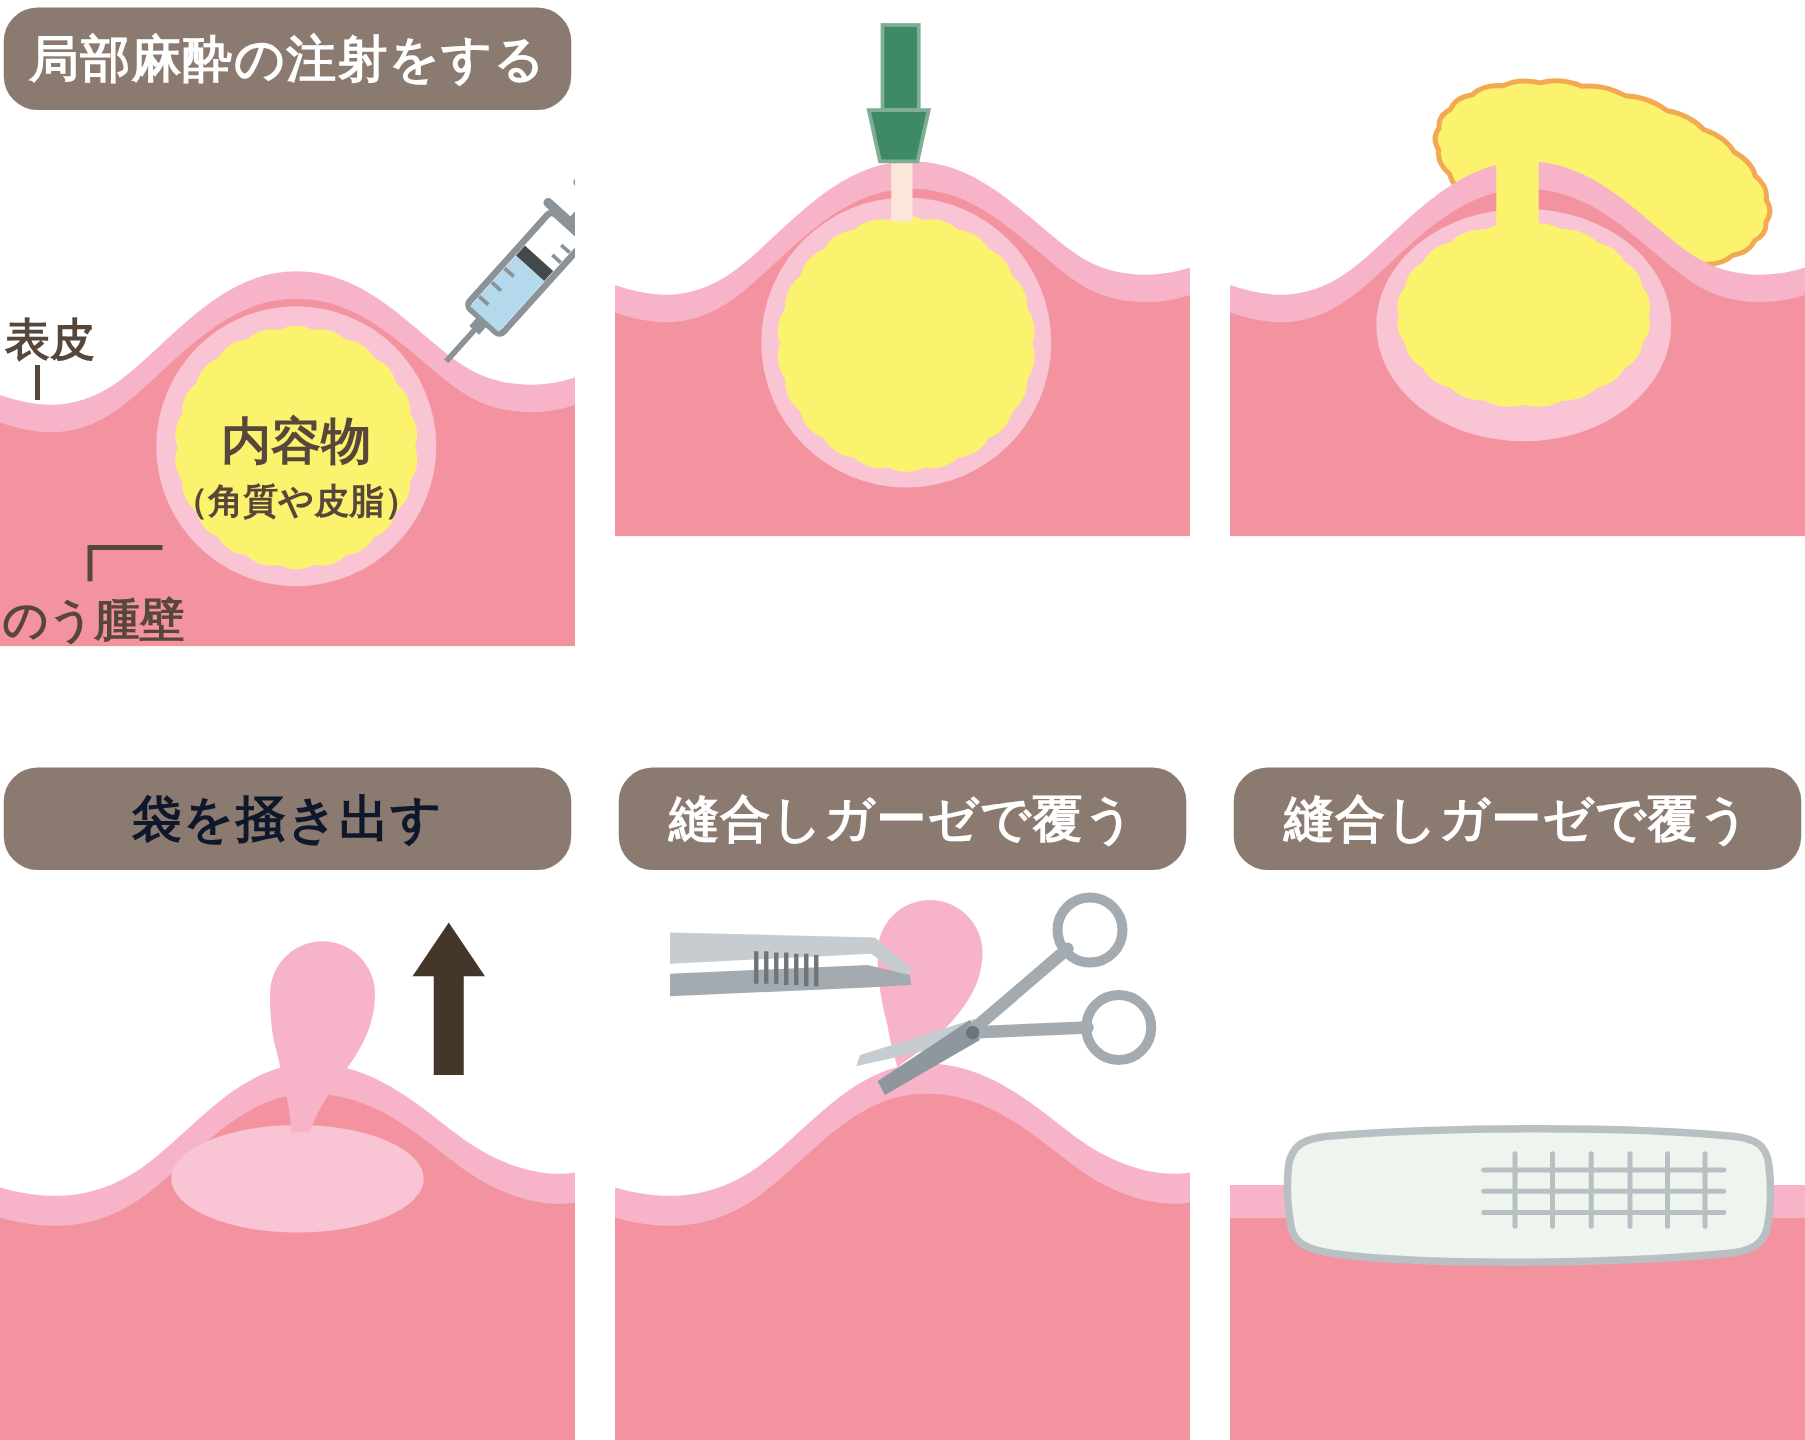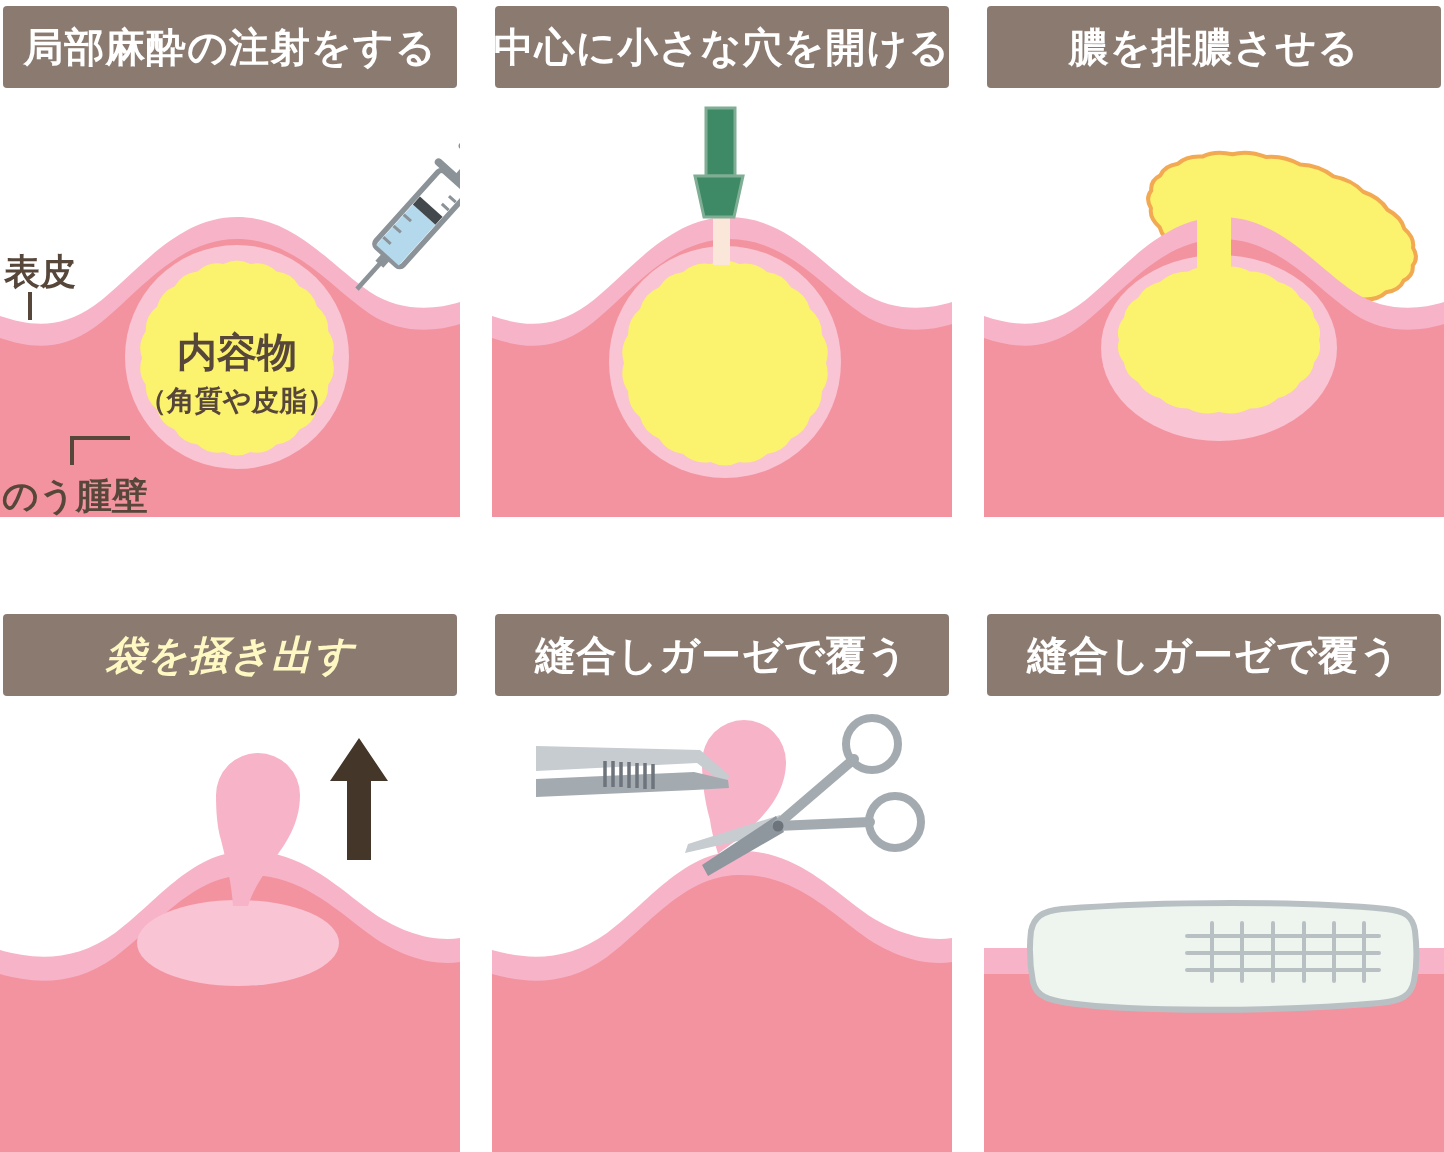--- a/index.html
+++ b/index.html
@@ -1,21 +1,21 @@
 <!DOCTYPE html>
 <html><head>
 <meta charset="utf-8">
 <style>
   html,body{margin:0;padding:0;background:#ffffff;}
   .canvas{position:relative;width:1444px;height:1152px;background:#ffffff;overflow:hidden;
           font-family:"Liberation Sans",sans-serif;}
   .panel{position:absolute;width:460px;}
   .p0{left:0;top:0}.p1{left:492px;top:0}.p2{left:984px;top:0}
   .p3{left:0;top:608px}.p4{left:492px;top:608px}.p5{left:984px;top:608px}
-  .panel-header{height:82px;margin:6px 3px 0 3px;border-radius:4px;
+  .panel-header{height:82px;margin:6px 3px 0 3px;border-radius:27px;
     background:#8b7a70;color:#fff;display:flex;align-items:center;justify-content:center;
     font-size:40px;font-weight:700;letter-spacing:1px;white-space:nowrap;}
   .row1 .art{display:block;margin-top:12px;}
   .row2 .art{display:block;margin-top:4px;}
   svg text{font-family:"Liberation Sans",sans-serif;font-weight:700;}
 </style>
 </head>
 <body>
 
 <div class="canvas">
@@ -42,48 +42,46 @@
         <path fill="none" stroke-width="4" d="M8,-156 H20 M8,-170 H20" stroke="#8b9399"></path>
         <path fill="none" stroke-width="4" d="M-20,-72 H-7 M-20,-92 H-7 M-20,-112 H-7" stroke="#8b9399"></path>
         <rect x="-37" y="-199" width="74" height="10" rx="5" fill="#8b9399"></rect>
         <rect x="-5" y="-226" width="10" height="28" fill="#8b9399"></rect>
         <rect x="-28" y="-236" width="56" height="10" rx="5" fill="#8b9399"></rect>
       </g>
     </svg>
   </div>
 
   <div class="panel row1 p1">
-    <div class="panel-header" style="background: rgb(139, 122, 112); color: rgb(255, 255, 255);">中心に小さな穴を開ける</div>
     <svg class="art" width="460" height="417" viewBox="0 0 460 417">
       <path d="M0,216 C30,226 60,230 95,205 C135,176 175,117 237,117 C295,117 330,165 370,192 C400,212 435,210 460,202 L460,417 L0,417 Z" fill="#f7b4c8"></path>
       <path d="M0,238 C30,248 60,252 95,227 C135,198 175,139 237,139 C295,139 330,187 370,214 C400,234 435,232 460,224 L460,417 L0,417 Z" fill="#f3939f"></path>
       <circle cx="233" cy="262" r="116" fill="#f9c4d3"></circle>
       <path fill="#fbf26e" d="M334.0,263.0Q338.9,278.1 329.9,291.2Q330.3,307.0 318.0,317.1Q313.9,332.4 299.1,338.6Q290.8,352.2 275.0,354.0Q263.1,364.7 247.4,362.0Q233.0,369.0 218.6,362.0Q202.9,364.7 191.0,354.0Q175.2,352.2 166.9,338.6Q152.1,332.4 148.0,317.1Q135.7,307.0 136.1,291.2Q127.1,278.1 132.0,263.0Q127.1,247.9 136.1,234.8Q135.7,219.0 148.0,208.9Q152.1,193.6 166.9,187.4Q175.2,173.8 191.0,172.0Q202.9,161.3 218.6,164.0Q233.0,157.0 247.4,164.0Q263.1,161.3 275.0,172.0Q290.8,173.8 299.1,187.4Q313.9,193.6 318.0,208.9Q330.3,219.0 329.9,234.8Q338.9,247.9 334.0,263.0Z"></path>
       <g>
         <rect x="221" y="113" width="17" height="52" fill="#fbe7da"></rect>
         <rect stroke-width="3" x="214" y="8" width="29" height="68" fill="#3e8a66" stroke="#7fae94"></rect>
         <path stroke-width="3" d="M203,76 L251,76 L242,117 L212,117 Z" fill="#3e8a66" stroke="#7fae94"></path>
       </g>
     </svg>
   </div>
 
   <div class="panel row1 p2">
-    <div class="panel-header" style="background: rgb(139, 122, 112); color: rgb(255, 255, 255);">膿を排膿させる</div>
     <svg class="art" width="460" height="417" viewBox="0 0 460 417">
       <path stroke-width="4" stroke-linejoin="round" transform="rotate(16 298 128)" fill="#fbf26e" stroke="#f2a952" d="M434.0,128.0Q437.8,137.3 429.4,145.1Q428.3,155.2 415.8,161.0Q409.9,171.2 394.2,174.7Q383.8,184.3 366.0,185.2Q352.0,193.6 333.2,191.8Q316.4,198.4 298.0,194.0Q279.6,198.4 262.8,191.8Q244.0,193.6 230.0,185.2Q212.2,184.3 201.8,174.7Q186.1,171.2 180.2,161.0Q167.7,155.2 166.6,145.1Q158.2,137.3 162.0,128.0Q158.2,118.7 166.6,110.9Q167.7,100.8 180.2,95.0Q186.1,84.8 201.8,81.3Q212.2,71.7 230.0,70.8Q244.0,62.4 262.8,64.2Q279.6,57.6 298.0,62.0Q316.4,57.6 333.2,64.2Q352.0,62.4 366.0,70.8Q383.8,71.7 394.2,81.3Q409.9,84.8 415.8,95.0Q428.3,100.8 429.4,110.9Q437.8,118.7 434.0,128.0Z"></path>
       <path d="M0,216 C30,226 60,230 95,205 C135,176 175,117 237,117 C295,117 330,165 370,192 C400,212 435,210 460,202 L460,417 L0,417 Z" fill="#f7b4c8"></path>
       <path d="M0,238 C30,248 60,252 95,227 C135,198 175,139 237,139 C295,139 330,187 370,214 C400,234 435,232 460,224 L460,417 L0,417 Z" fill="#f3939f"></path>
       <ellipse cx="235" cy="248" rx="118" ry="93" fill="#f9c4d3"></ellipse>
       <path fill="#fbf26e" d="M335.0,240.0Q338.7,252.0 330.1,262.2Q328.6,275.0 315.9,282.3Q309.2,294.4 293.8,298.2Q282.7,308.6 265.9,308.5Q251.4,316.1 235.0,312.0Q218.6,316.1 204.1,308.5Q187.3,308.6 176.2,298.2Q160.8,294.4 154.1,282.3Q141.4,275.0 139.9,262.2Q131.3,252.0 135.0,240.0Q131.3,228.0 139.9,217.8Q141.4,205.0 154.1,197.7Q160.8,185.6 176.2,181.8Q187.3,171.4 204.1,171.5Q218.6,163.9 235.0,168.0Q251.4,163.9 265.9,171.5Q282.7,171.4 293.8,181.8Q309.2,185.6 315.9,197.7Q328.6,205.0 330.1,217.8Q338.7,228.0 335.0,240.0Z"></path>
       <rect x="213" y="100" width="34" height="70" fill="#fbf26e"></rect>
     </svg>
   </div>
 
   <div class="panel row2 p3">
-    <div class="panel-header" style="background: rgb(139, 122, 112); color: #fef9c3; font-style: italic;">袋を掻き出す</div>
+    <div class="panel-header" style="background: rgb(139, 122, 112); color: #0f172a;">袋を掻き出す</div>
     <svg class="art" width="460" height="452" viewBox="0 0 460 452">
       <path d="M0,250 C35,260 75,262 115,233 C155,204 190,153 245,151 C295,149 330,180 365,207 C400,234 435,242 460,238 L460,452 L0,452 Z" fill="#f7b4c8"></path>
       <path d="M0,274 C35,284 75,286 115,257 C155,228 190,177 245,175 C295,173 330,204 365,231 C400,258 435,266 460,262 L460,452 L0,452 Z" fill="#f3939f"></path>
       <ellipse cx="238" cy="243" rx="101" ry="43" fill="#f9c4d3"></ellipse>
       <path d="M216,95 A42,42 0 1 1 300,95 C300,125 285,145 268,168 C260,180 252,192 248,206 L233,206 C232,185 226,160 221,140 C217,127 216,110 216,95 Z" fill="#f7b4c8"></path>
       <path d="M347,160 L347,81 L330,81 L359,38 L388,81 L371,81 L371,160 Z" fill="#45362a"></path>
     </svg>
   </div>
 
   <div class="panel row2 p4">

